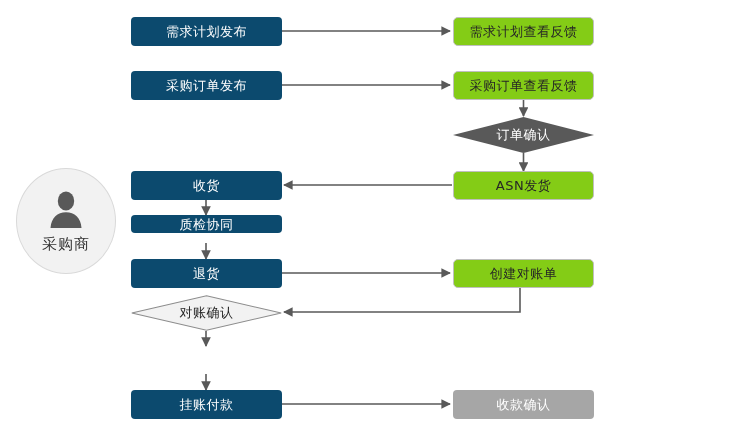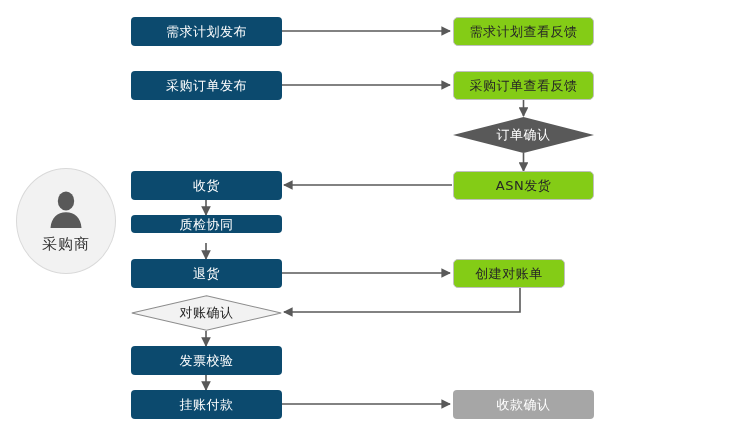--- a/index.html
+++ b/index.html
@@ -155,21 +155,20 @@
   <div class="node dark" style="left:131px; top:17px; width:151px; height:29px;">需求计划发布</div>
 
   <div class="node dark" style="left:131px; top:71px; width:151px; height:29px;">采购订单发布</div>
 
   <div class="node dark" style="left:131px; top:171px; width:151px; height:29px;">收货</div>
 
   <div class="node dark" style="left:131px; top:215px; width:151px; height:18px;">质检协同</div>
 
   <div class="node dark" style="left:131px; top:259px; width:151px; height:29px;">退货</div>
 
-  <div class="node dark" style="left:131px; top:346px; width:151px; height:29px;">发票校验</div>
 
   <div class="node dark" style="left:131px; top:390px; width:151px; height:29px;">挂账付款</div>
 
   <div class="diamond light" style="left:131px; top:295px; width:151px; height:36px;">
     <svg width="151" height="36" viewBox="0 0 151 36" aria-hidden="true">
       <polygon points="75.5,0.8 150.2,18 75.5,35.2 0.8,18" fill="#f2f2f2" stroke="#8c8c8c" stroke-width="1.1"></polygon>
     </svg>
     <span class="dlabel">对账确认</span>
   </div>
 
@@ -179,17 +178,17 @@
 
   <div class="diamond dark" style="left:453px; top:117px; width:141px; height:36px;">
     <svg width="141" height="36" viewBox="0 0 141 36" aria-hidden="true">
       <polygon points="70.5,0 141,18 70.5,36 0,18" fill="#595959"></polygon>
     </svg>
     <span class="dlabel">订单确认</span>
   </div>
 
   <div class="node light" style="left:453px; top:171px; width:141px; height:29px;">ASN发货</div>
 
-  <div class="node light" style="left:453px; top:259px; width:112px; height:29px;">创建对账单</div>
+  <div class="node light" style="left:453px; top:259px; width:141px; height:29px;">创建对账单</div>
 
   <div class="node mid" style="left:453px; top:390px; width:141px; height:29px;">收款确认</div>
 
 </div>
 
 </body></html>

